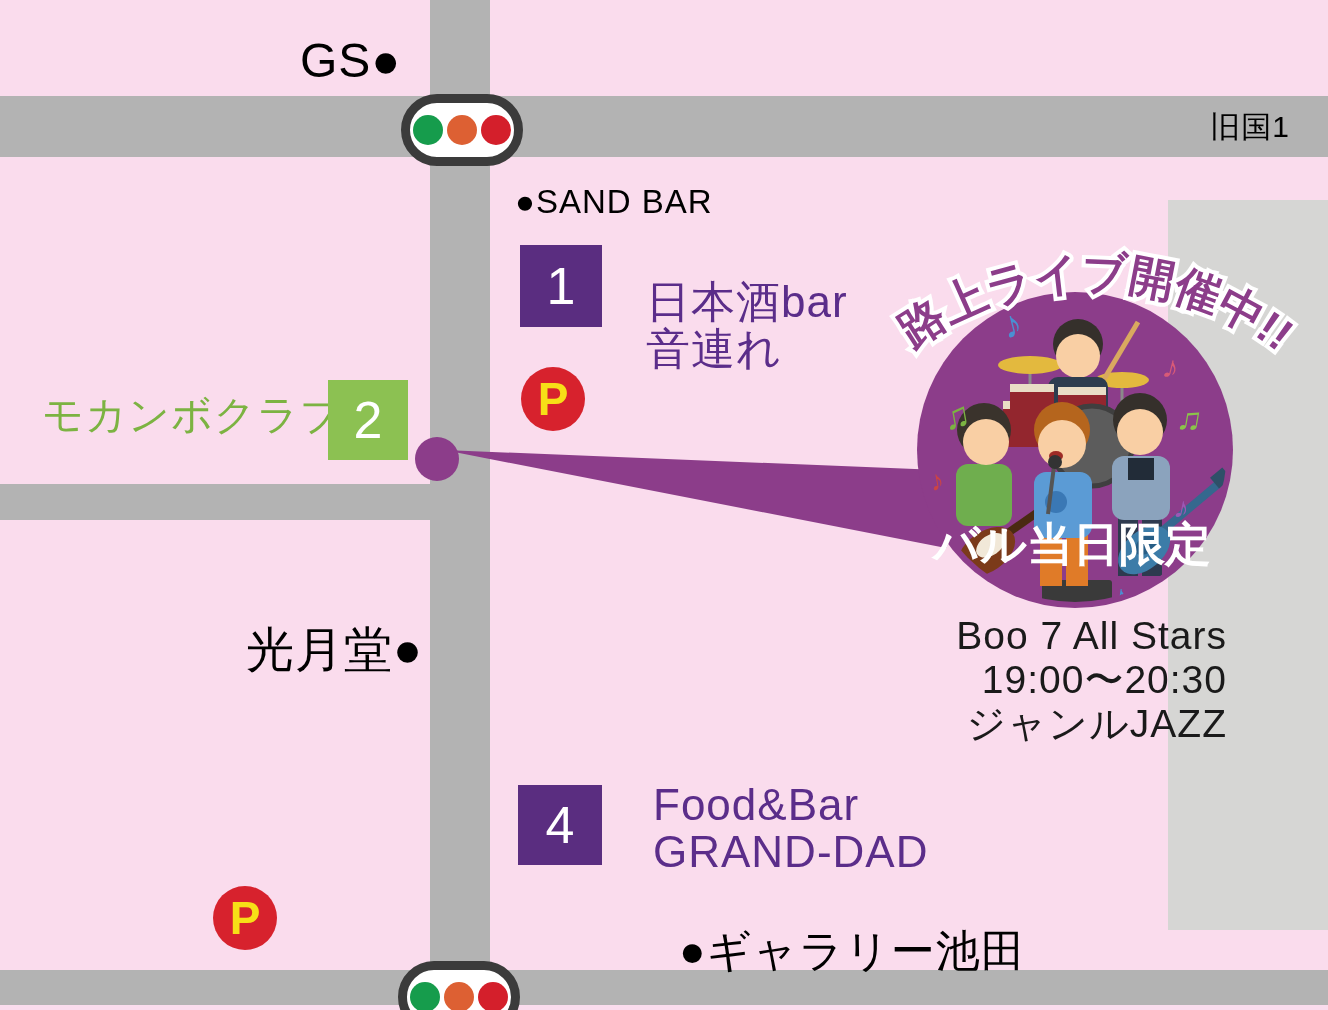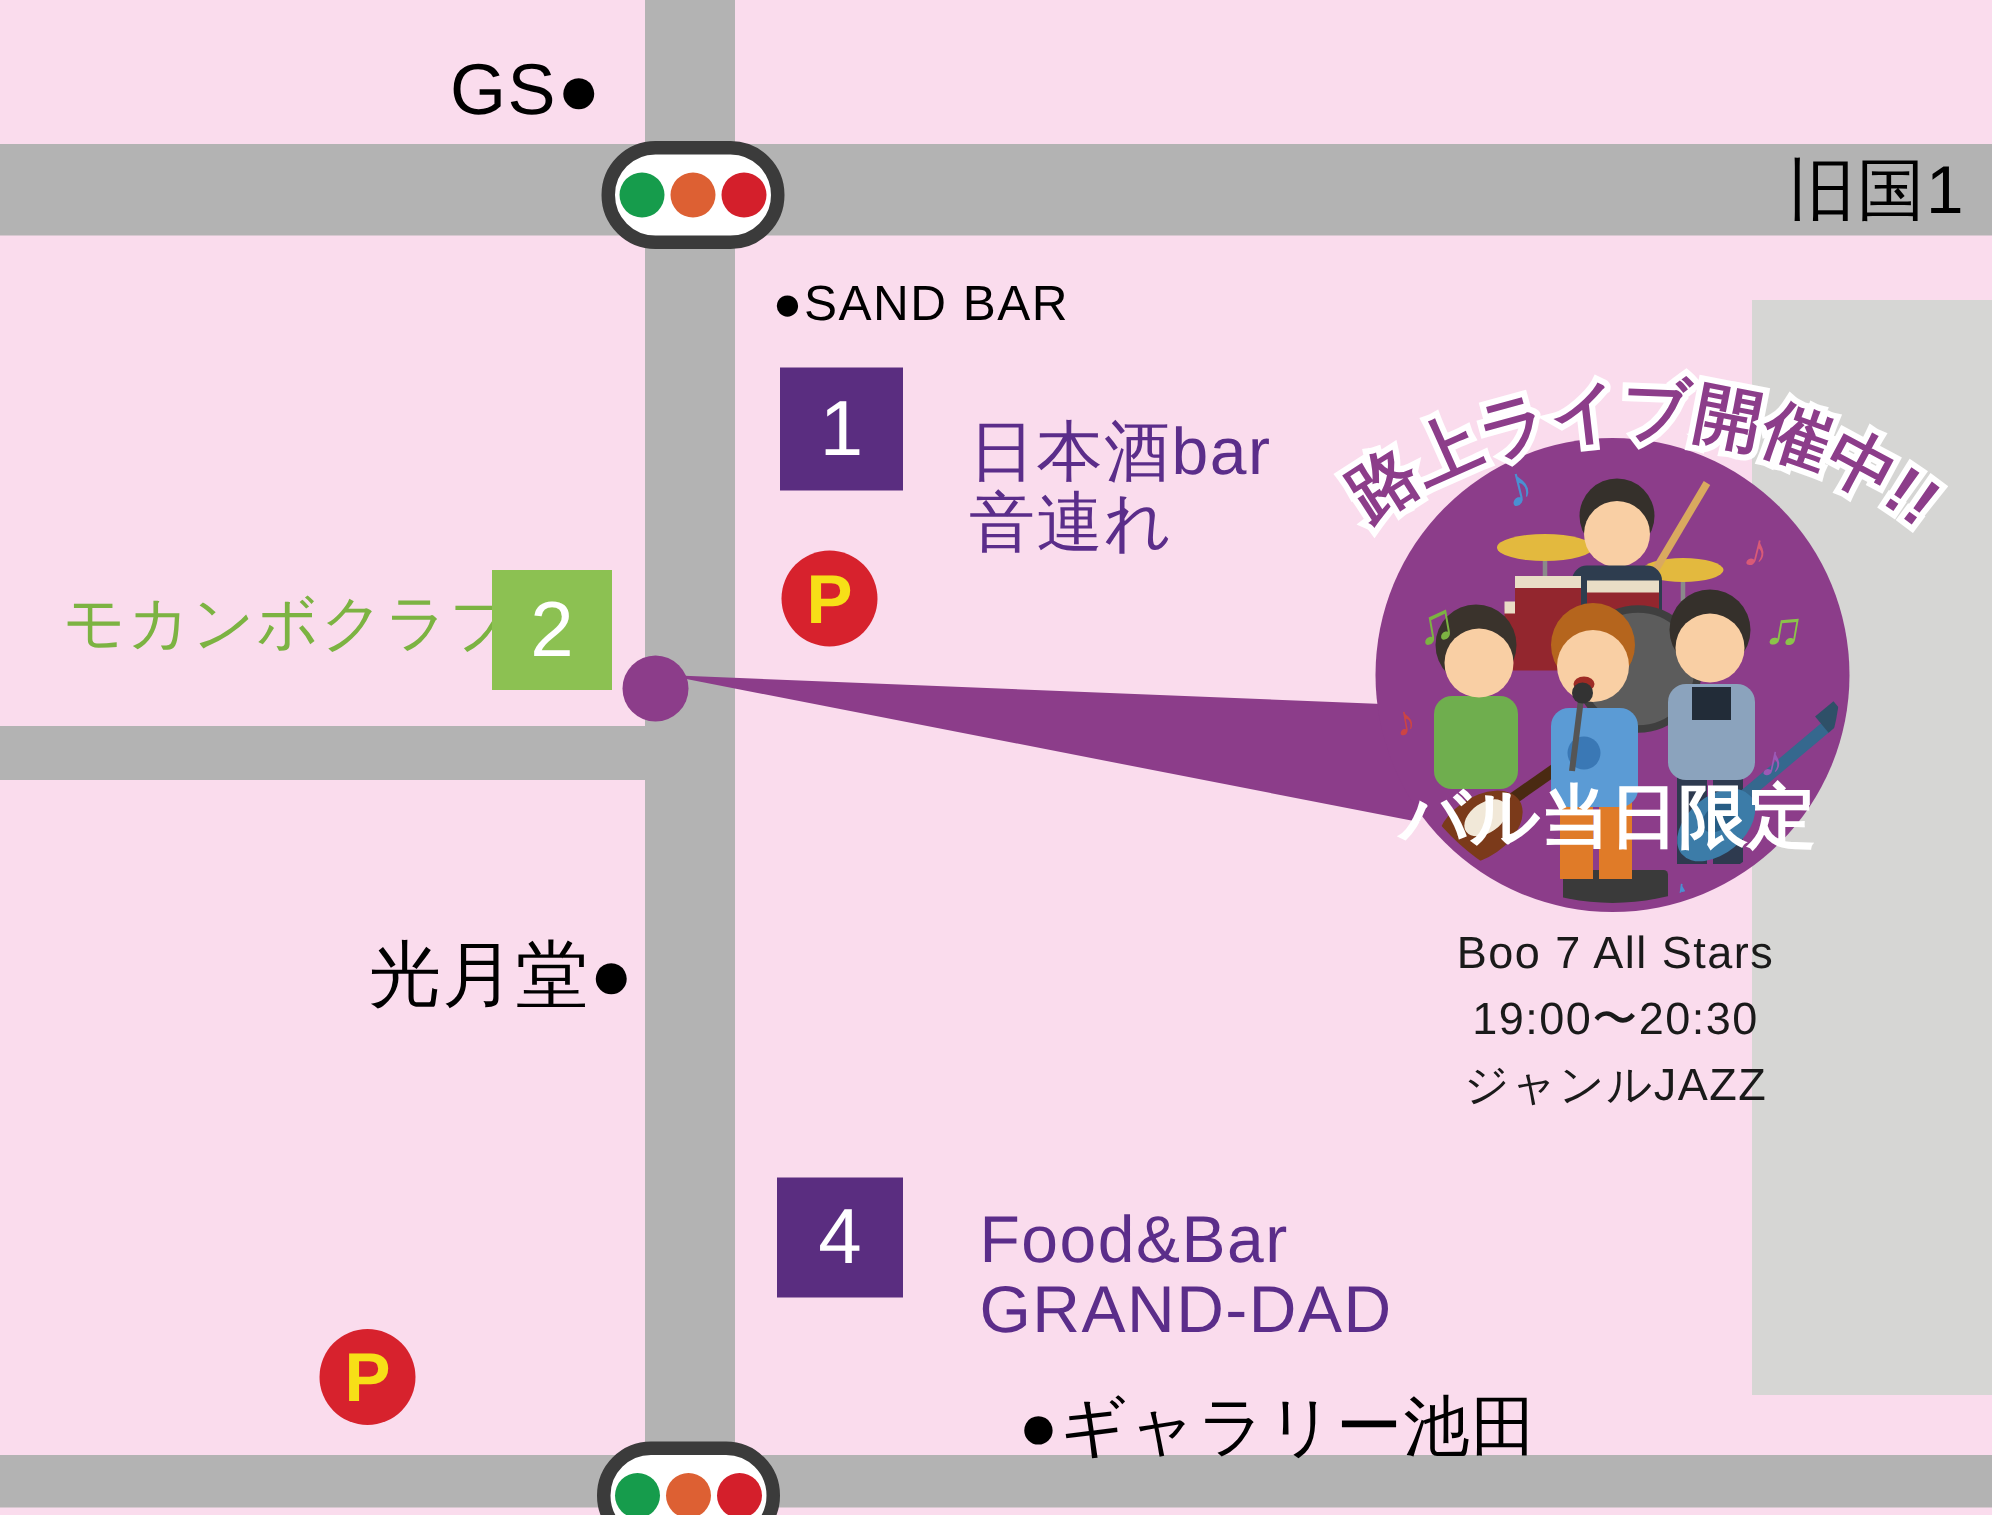--- a/index.html
+++ b/index.html
@@ -10,36 +10,36 @@
   }
   .road{position:absolute;background:#b3b3b3;z-index:1;}
   .road-top{left:0;top:96px;width:1328px;height:61px;}
   .road-bottom{left:0;top:970px;width:1328px;height:35px;}
   .road-left{left:0;top:484px;width:430px;height:36px;}
   .road-vert{left:430px;top:0;width:60px;height:970px;}
   .building{position:absolute;left:1168px;top:200px;width:160px;height:730px;background:#d6d6d4;z-index:1;}
 
   .maplabel{position:absolute;z-index:2;color:#000000;white-space:nowrap;letter-spacing:1px;}
   .lbl-gs{left:300px;top:33px;font-size:48px;}
-  .lbl-route{left:0;top:96px;width:1290px;height:46px;font-size:45px;text-align:right;line-height:61px;padding-left:20px;}
+  .lbl-route{left:0;top:96px;width:1290px;height:46px;font-size:30px;text-align:right;line-height:61px;}
   .lbl-sandbar{left:515px;top:183px;font-size:33px;}
   .lbl-kogetsudo{left:246px;top:618px;font-size:48px;}
   .lbl-gallery{left:679px;top:922px;font-size:44px;}
 
   .venue-badge{
     position:absolute;z-index:2;display:flex;align-items:center;justify-content:center;
     color:#fff;font-size:52px;font-weight:500;
   }
   .badge-1{left:520px;top:245px;width:82px;height:82px;background:#5a2d80;}
   .badge-2{left:328px;top:380px;width:80px;height:80px;background:#8cc152;}
   .badge-4{left:518px;top:785px;width:84px;height:80px;background:#5a2d80;}
 
   .venue-name{position:absolute;z-index:2;color:#5b2d8a;font-size:44px;line-height:47px;white-space:nowrap;letter-spacing:1px;}
   .name-1{left:646px;top:240px;margin-top:38px;}
-  .name-4{left:653px;top:781px;margin-top:22px;}
+  .name-4{left:653px;top:781px;}
   .name-2{left:42px;top:392px;font-size:41px;color:#7cb342;}
 
   .parking{
     position:absolute;z-index:2;width:64px;height:64px;border-radius:50%;
     background:#d7222d;color:#f7df17;font-size:46px;font-weight:bold;
     display:flex;align-items:center;justify-content:center;
   }
   .parking-1{left:521px;top:367px;}
   .parking-2{left:213px;top:886px;}
 
@@ -52,21 +52,21 @@
   .tlight-bottom{left:398px;top:961px;}
   .lamp{width:30px;height:30px;border-radius:50%;}
   .lamp-green{background:#169c4c;}
   .lamp-orange{background:#dd6033;}
   .lamp-red{background:#d41f2b;}
 
   .overlay{position:absolute;left:0;top:0;z-index:4;pointer-events:none;}
 
   .event-info{
     position:absolute;z-index:2;left:927px;top:614px;width:300px;
-    text-align:center;color:#1a1a1a;font-size:30px;line-height:44px;
+    text-align:right;color:#1a1a1a;font-size:39px;line-height:44px;
     letter-spacing:1px;white-space:nowrap;
   }
 </style>
 </head>
 <body>
 
 <div class="stage">
 
   <div class="road road-top"></div>
   <div class="road road-left"></div>

